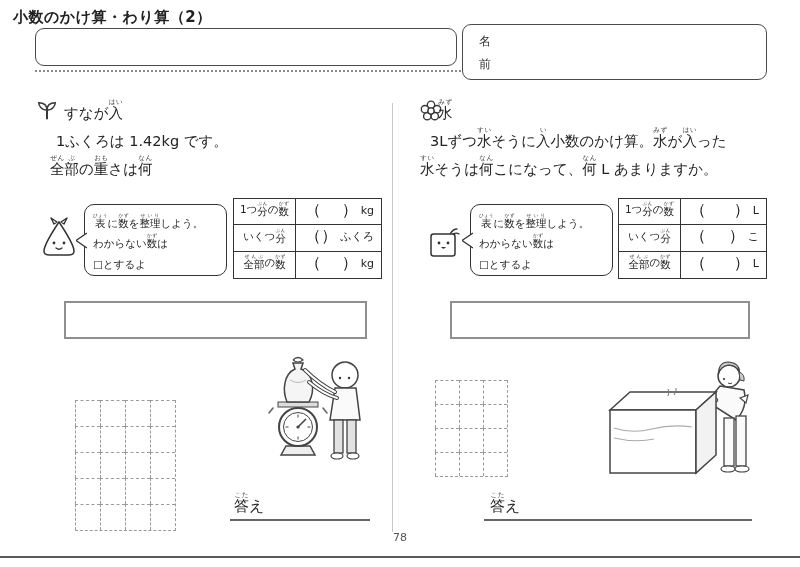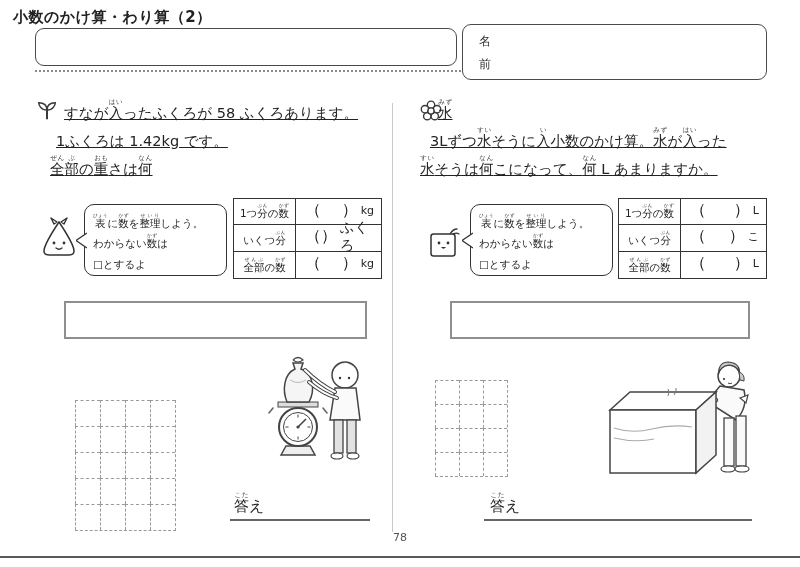--- a/index.html
+++ b/index.html
@@ -12,41 +12,41 @@
   
   .title-box{left:35px;top:28px;width:420px;height:36px;border:1.6px solid #4a4a4a;border-radius:9px;background:#fff;}
   .title-text{left:13px;top:8px;font-size:15px;font-weight:bold;letter-spacing:.5px;white-space:nowrap;}
   .dotted-sep{left:35px;top:70px;width:430px;height:0;border-bottom:2px dotted #8a8a8a;}
   .name-box{left:462px;top:24px;width:303px;height:54px;border:1.6px solid #4a4a4a;border-radius:9px;background:#fff;}
   .name-l{font-size:12px;color:#333;position:absolute;left:16px;}
   .name-top{top:8px;} .name-bot{top:31px;}
 
   
   .pline{display:flex;align-items:flex-end;height:28px;white-space:nowrap;font-size:14.5px;}
-  .pline span,.pline ruby{white-space:pre;text-decoration:underline;}
+  .pline span,.pline ruby{white-space:pre;}
   ruby rt{font-size:0.45em;letter-spacing:0;color:#333;}
   .indent1{padding-left:14px;}
 
   
   .bubble{border:1.3px solid #333;border-radius:10px;background:#fff;padding:5px 7px 3px 8px;}
   .bline{display:flex;align-items:flex-end;height:20.5px;white-space:nowrap;font-size:10.5px;}
   .bline span,.bline ruby{white-space:pre;}
   .btail{position:absolute;left:-9.5px;top:27px;width:11px;height:17px;}
 
   
   .wtable{display:grid;grid-template-columns:62px 85px;grid-auto-rows:26.4px;border:1.3px solid #333;background:#fff;}
-  .wtable .cell{border-right:1px solid #333;border-bottom:1px solid #333;display:flex;align-items:flex-end;justify-content:center;padding-bottom:3px;box-sizing:border-box;}
+  .wtable .cell{border-right:1px solid #333;border-bottom:1px solid #333;display:flex;align-items:center;justify-content:center;padding-bottom:3px;box-sizing:border-box;}
   .wtable .cell:nth-child(2n){border-right:none;}
   .wtable .cell:nth-last-child(-n+2){border-bottom:none;}
   .tlabel{font-size:10.5px;}
   .tval{align-items:center !important;padding:0 7px 0 9px;justify-content:flex-start !important;}
   .paren{font-size:16px;color:#222;}
   .tval .spacer{flex:1;}
   .unit{font-size:11px;margin-left:3px;}
-  .unit-small{font-size:14px;}
+  .unit-small{font-size:11px;}
 
   
   .flabel{display:flex;align-items:flex-end;height:34px;font-size:17px;margin-left:36px;}
   .fbox{border:2px solid #8f8f8f;background:#fff;height:38px;box-sizing:border-box;}
 
   
   .wgrid{border-right:1px dashed #9a9a9a;border-bottom:1px dashed #9a9a9a;}
   .gcell{border-left:1px dashed #9a9a9a;border-top:1px dashed #9a9a9a;box-sizing:border-box;}
 
   
@@ -72,21 +72,20 @@
   <svg width="22" height="22" viewBox="0 0 24 24">
     <path d="M12 11 V21" stroke="#3a3a3a" stroke-width="2.2" fill="none"></path>
     <path d="M12 11 C5 11 3 5 3 3 C9 3 12 5.5 12 11 Z" fill="#fff" stroke="#3a3a3a" stroke-width="1.6"></path>
     <path d="M12 11 C19 11 21 5 21 3 C15 3 12 5.5 12 11 Z" fill="#fff" stroke="#3a3a3a" stroke-width="1.6"></path>
   </svg>
 </div>
 <div class="abs" style="left:50px;top:95px;">
   <div class="pline indent1">
       <span>すなが</span>
       <ruby>入<rt>はい</rt></ruby>
-      <span>ったふくろが 58 ふくろあります。</span>
     </div>
   <div class="pline" style="padding-left:6px;">
       <span>1ふくろは 1.42kg です。</span>
     </div>
   <div class="pline">
       <ruby>全<rt>ぜん</rt></ruby>
       <ruby>部<rt>ぶ</rt></ruby>
       <span>の</span>
       <ruby>重<rt>おも</rt></ruby>
       <span>さは</span>

